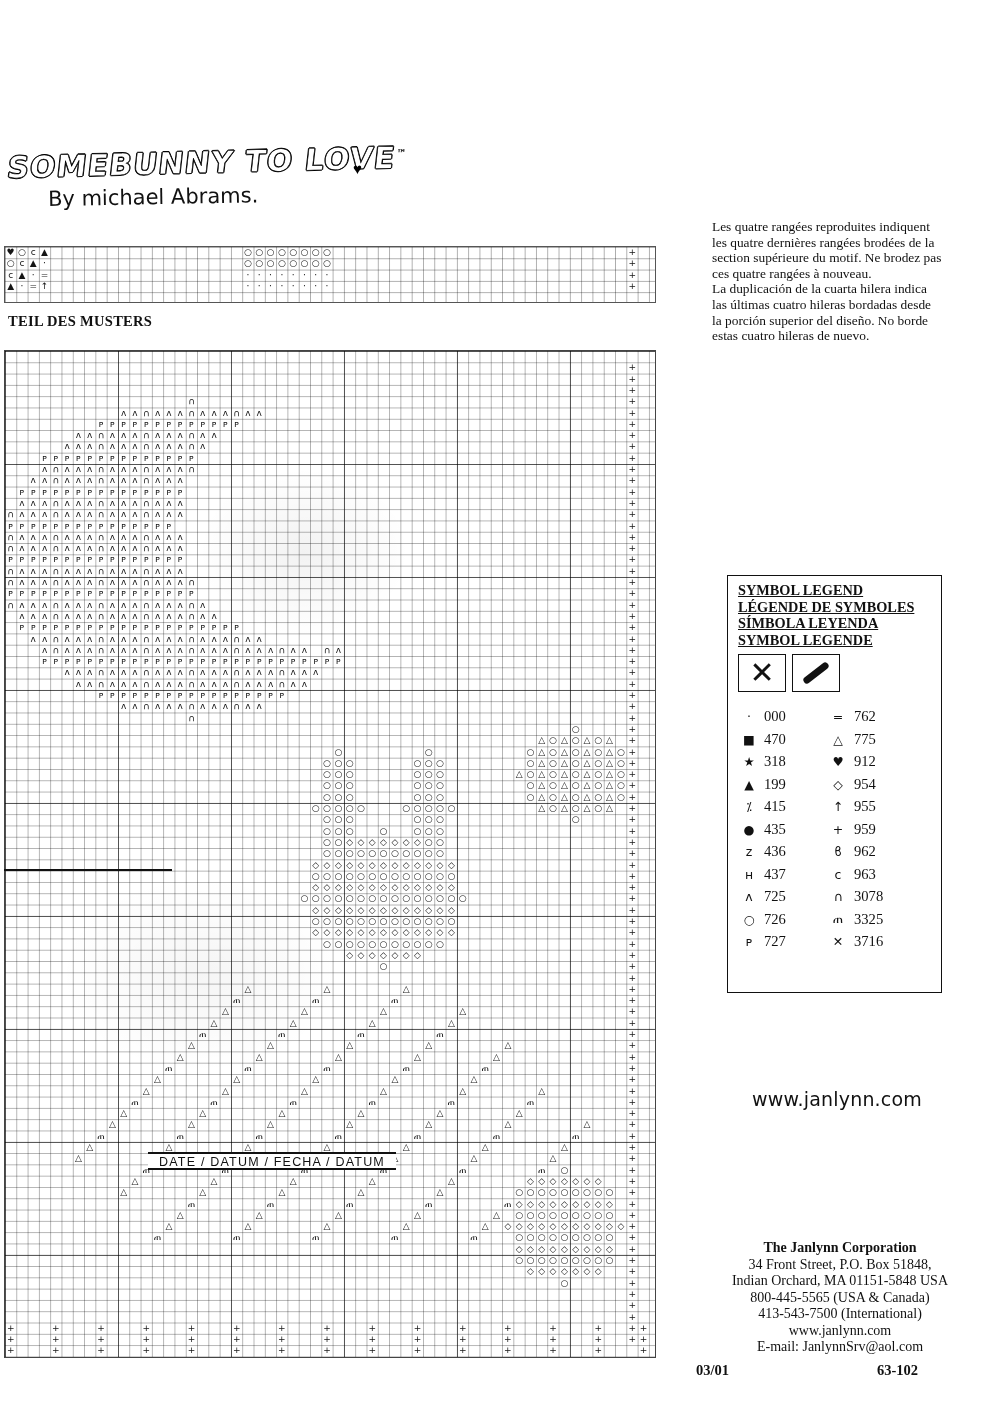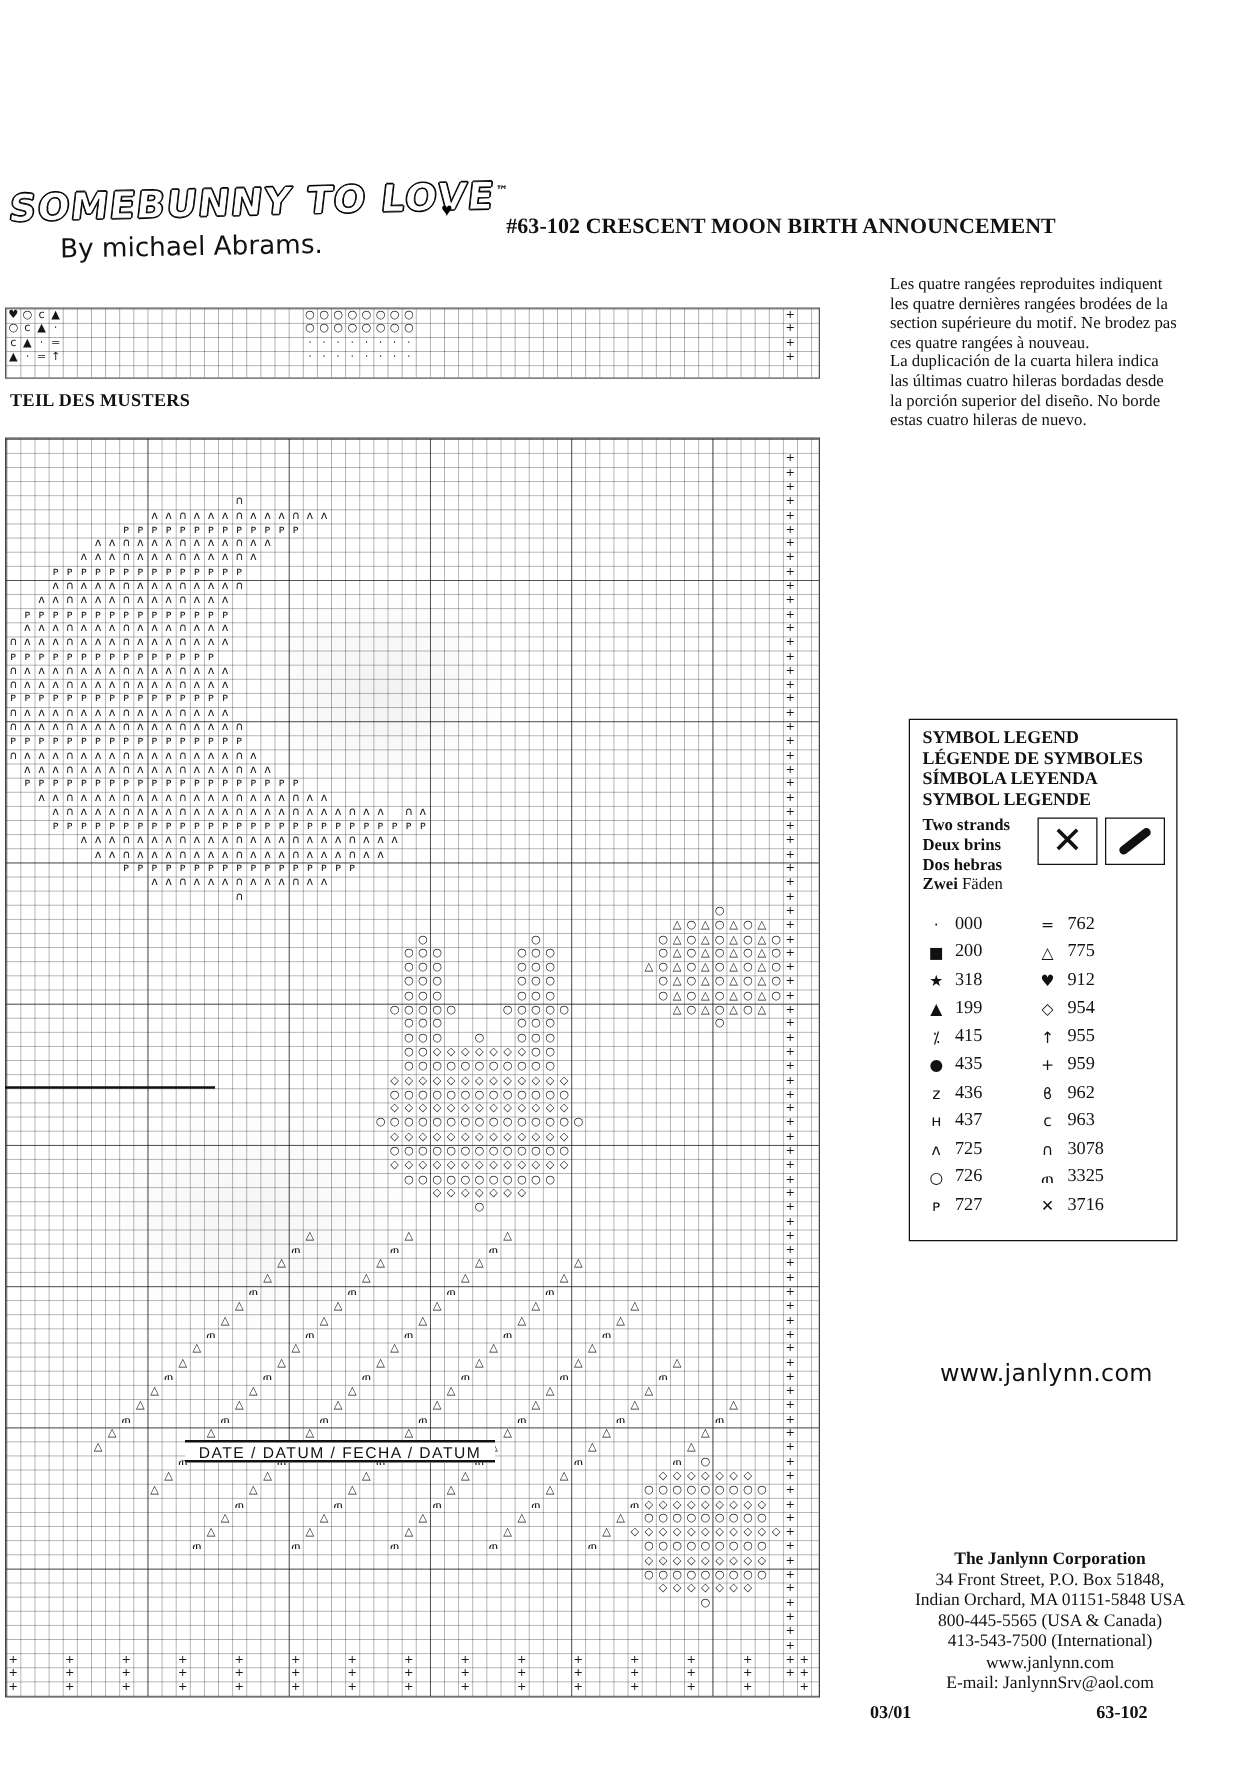--- a/index.html
+++ b/index.html
@@ -196,21 +196,21 @@
     box-sizing: border-box;
     padding: 6px 8px 6px 10px;
     background: #fff;
   }
   .legend-title {
     font-family: "Liberation Serif", serif;
     font-weight: bold;
     font-size: 14.3px;
     line-height: 16.6px;
   }
-  .legend-title .u { }
+  .legend-title .u { text-decoration: underline; }
   .strand-row {
     display: flex;
     align-items: flex-start;
     margin-top: 4px;
   }
   .strand-text {
     font-size: 13.4px;
     line-height: 15.6px;
     font-weight: bold;
     width: 92px;
@@ -325,21 +325,20 @@
 <div class="page">
 
   <div class="logo-block">
     <div class="logo-main">
       <span>SOMEBUNNY TO LOVE</span><span class="logo-tm">™</span>
     </div>
     <div class="logo-sub">By michael Abrams.</div>
     <div class="logo-heart">♥</div>
   </div>
 
-  <div class="doc-title">#63-102 CRESCENT MOON BIRTH ANNOUNCEMENT</div>
 
   <div class="instructions">
     <p>Les quatre rangées reproduites indiquent les quatre dernières rangées brodées de la section supérieure du motif.  Ne brodez pas ces quatre rangées à nouveau.</p>
     <p>La duplicación de la cuarta hilera indica las últimas cuatro hileras bordadas desde la porción superior del diseño.  No borde estas cuatro hileras de nuevo.</p>
   </div>
 
   <div class="grid-top" id="grid-top">
       <div class="stitch" style="left: 0px; top: 0px;">♥</div>
       <div class="stitch" style="left: 11.3px; top: 0px;">○</div>
       <div class="stitch" style="left: 22.6px; top: 0px;">c</div>
@@ -1441,43 +1440,37 @@
 
   <div class="legend">
     <div class="legend-title">
       <div class="u">SYMBOL LEGEND</div>
       <div class="u">LÉGENDE DE SYMBOLES</div>
       <div class="u">SÍMBOLA LEYENDA</div>
       <div class="u">SYMBOL LEGENDE</div>
     </div>
 
     <div class="strand-row">
-      <div class="strand-text">
-        <div>Two strands</div>
-        <div>Deux brins</div>
-        <div>Dos hebras</div>
-        <div><span>Zwei</span><span class="reg"> Fäden</span></div>
-      </div>
       <div class="strand-boxes">
         <div class="sbox">
             <span class="x">✕</span>
           </div>
         <div class="sbox">
             <span class="slash"></span>
           </div>
       </div>
     </div>
 
     <div class="legend-grid" id="legend-grid">
         <div class="sym">·</div>
         <div class="num">000</div>
         <div class="sym">=</div>
         <div class="num">762</div>
         <div class="sym">■</div>
-        <div class="num">200</div>
+        <div class="num">470</div>
         <div class="sym">△</div>
         <div class="num">775</div>
         <div class="sym">★</div>
         <div class="num">318</div>
         <div class="sym">♥</div>
         <div class="num">912</div>
         <div class="sym">▲</div>
         <div class="num">199</div>
         <div class="sym">◇</div>
         <div class="num">954</div>

